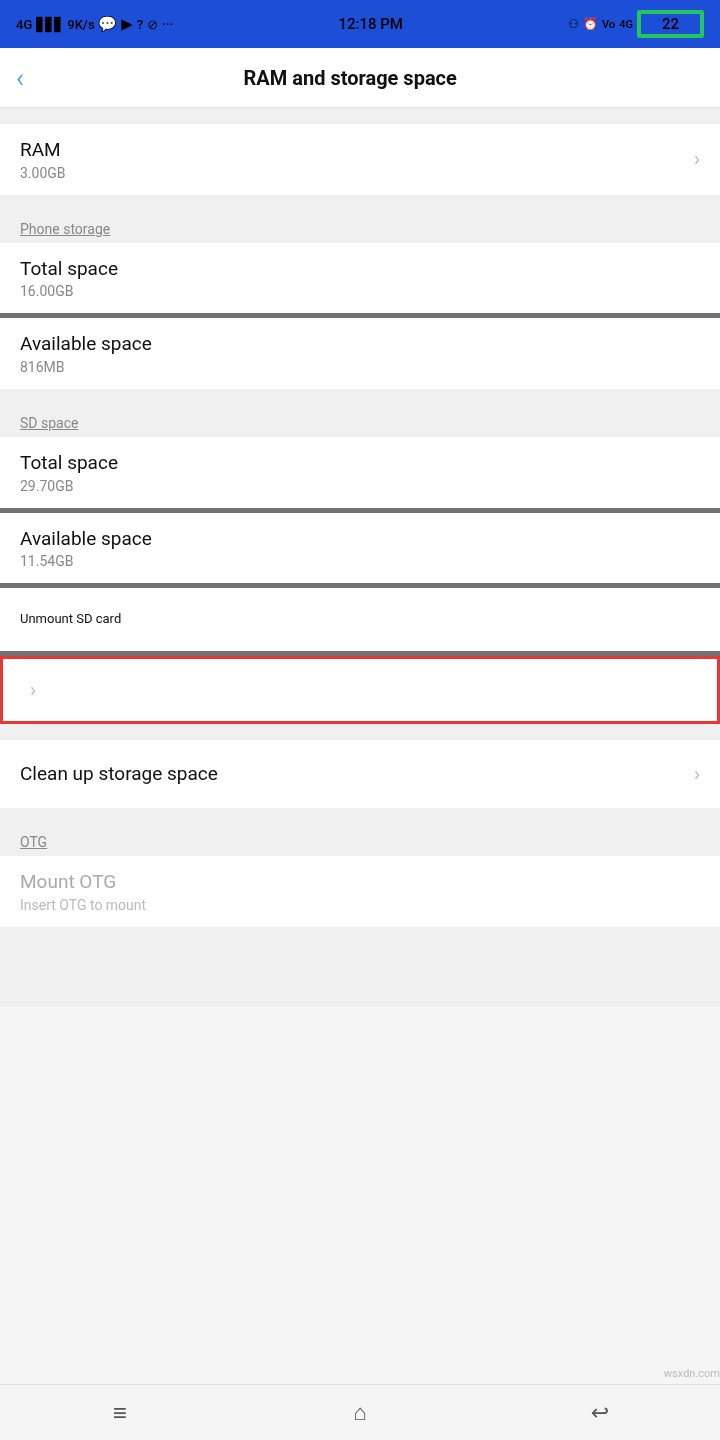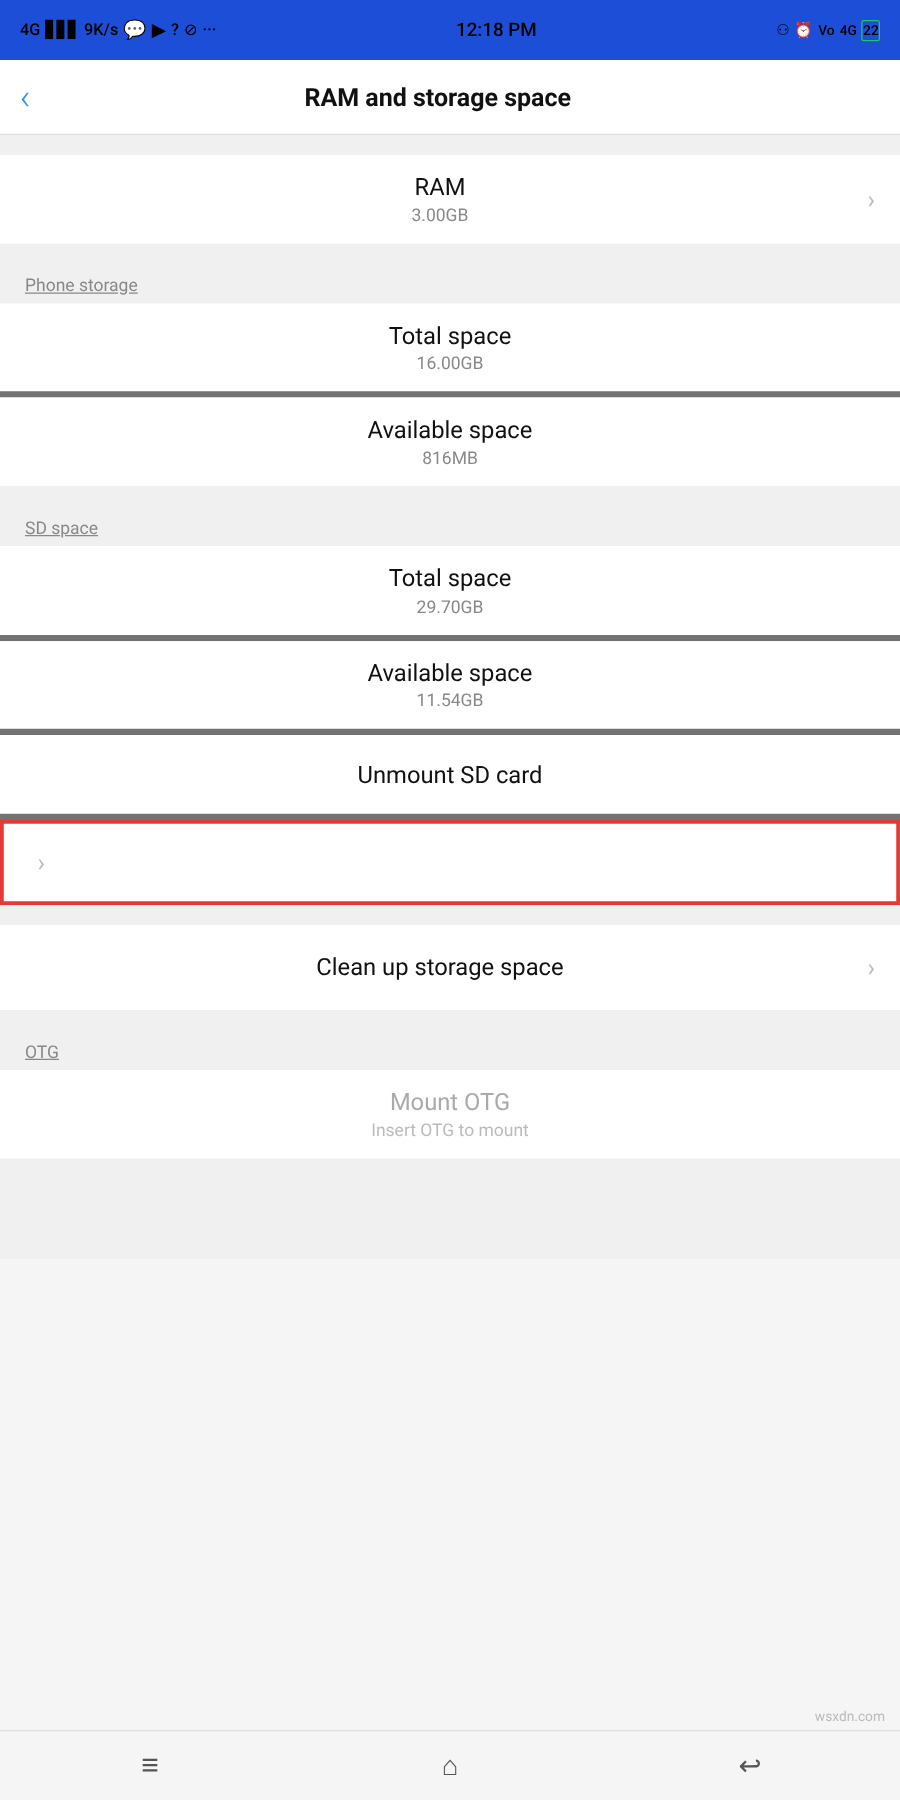--- a/index.html
+++ b/index.html
@@ -101,42 +101,41 @@
       justify-content: space-between;
       border-bottom: 5px solid #737373;
       min-height: 68px;
       cursor: pointer;
     }
     .list-item:last-child {
       border-bottom: none;
     }
     .list-item-text {
       flex: 1;
-      text-align: center;
     }
     .list-item-title {
       font-size: 19px;
       color: #111;
       font-weight: 400;
       line-height: 1.3;
     }
     .list-item-subtitle {
       font-size: 14px;
       color: #888;
       margin-top: 2px;
     }
     .chevron {
       color: #bbb;
       font-size: 20px;
       margin-left: 10px;
     }
 
     
     .list-item-simple .list-item-title {
-      font-size: 19px;
+      font-size: 13px;
     }
 
     
     .list-item-highlighted {
       outline: 3px solid #e53935;
       outline-offset: -3px;
     }
 
     
     .list-item-disabled .list-item-title {
@@ -169,21 +168,21 @@
     }
     .nav-icon {
       font-size: 24px;
       color: #555;
     }
 
     
     .watermark {
       position: fixed;
       bottom: 60px;
-      right: 12px;
+      right: 0;
       font-size: 11px;
       color: #bbb;
     }
 
     .page-wrapper {
       padding-bottom: 56px;
     }
   </style>
 </head>
 <body>
@@ -200,21 +199,21 @@
       <span>?</span>
       <span>⊘</span>
       <span>···</span>
     </div>
     <div class="status-center">12:18 PM</div>
     <div class="status-right">
       <span>⚇</span>
       <span>⏰</span>
       <span style="font-size:11px">Vo</span>
       <span style="font-size:11px">4G</span>
-      <span style="font-size:11px;border:1px solid #22c55e;padding:1px 0;border-radius:2px;">22</span>
+      <span style="font-size:15px;border:4px solid #22c55e;padding:1px 21px;border-radius:2px;">22</span>
     </div>
   </div>
 
   <div class="app-bar">
     <span class="back-button">‹</span>
     <span class="app-title">RAM and storage space</span>
   </div>
 
   <div class="content">
 

